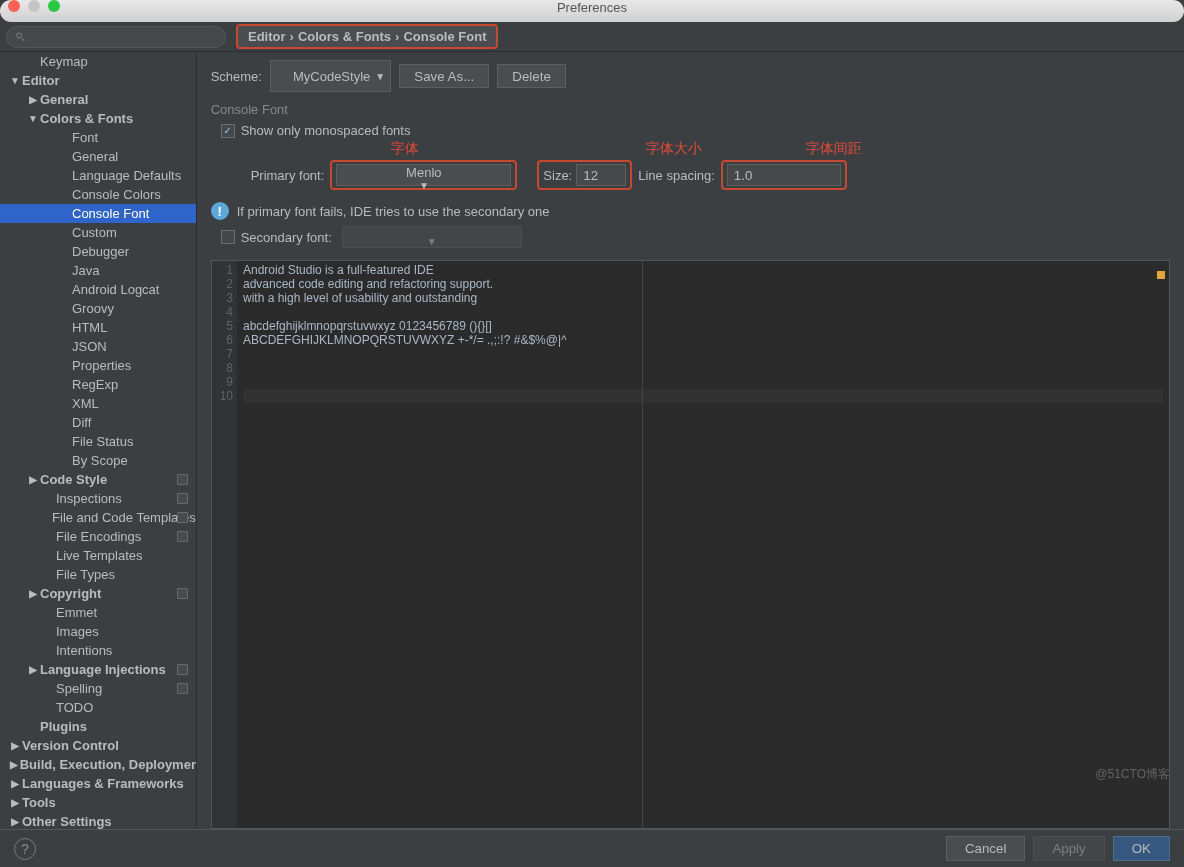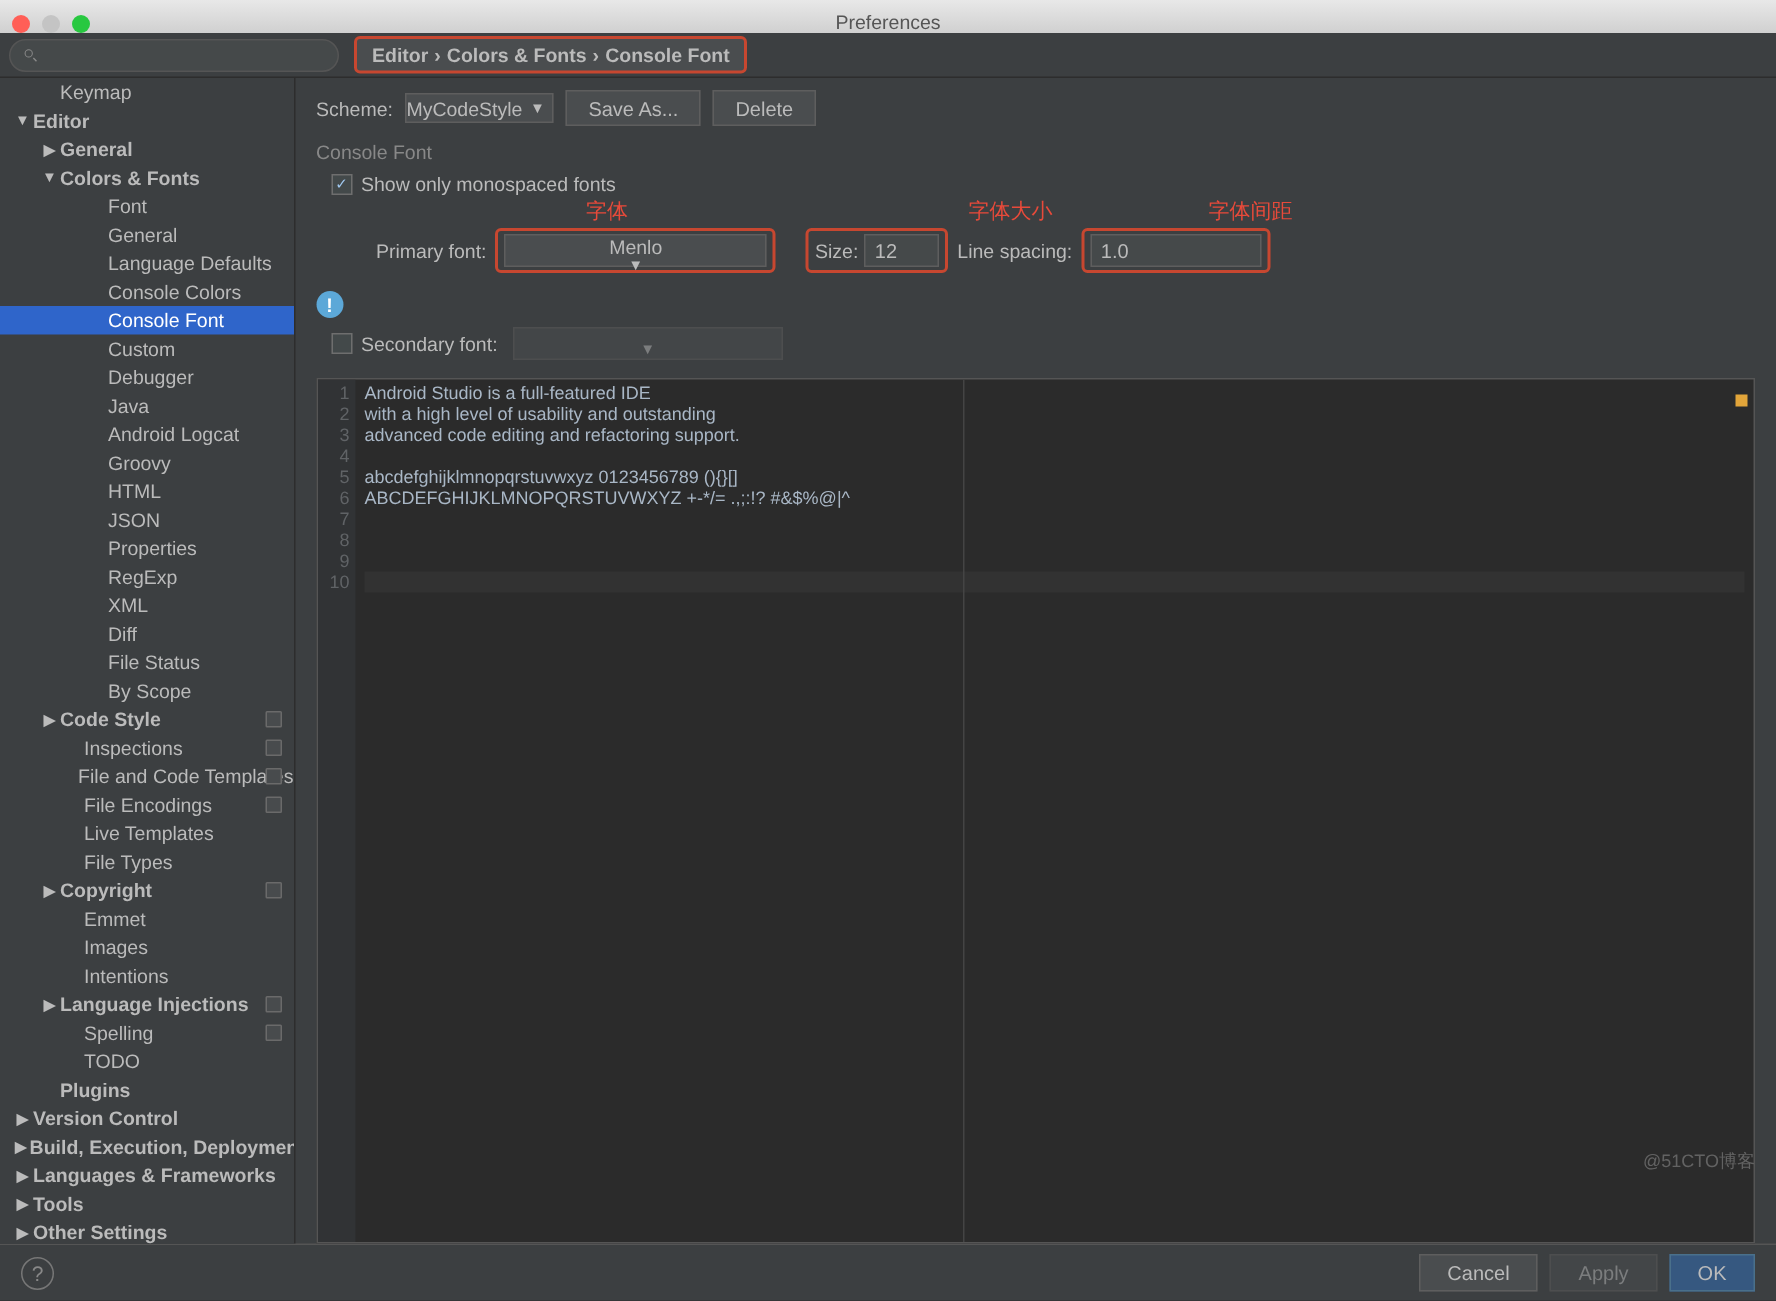--- a/index.html
+++ b/index.html
@@ -1,18 +1,18 @@
 <!DOCTYPE html>
 <html><head>
 <meta charset="utf-8">
 <style>
 * { margin: 0; padding: 0; box-sizing: border-box; font-family: -apple-system, "Helvetica Neue", Arial, sans-serif; }
 body { background: #3c3f41; color: #bbbbbb; font-size: 13px; width: 1184px; height: 867px; overflow: hidden; }
 
-.titlebar { height: 22px; background: linear-gradient(#e8e8e8, #d0d0d0); display: flex; align-items: flex-end; padding: 0 8px; position: relative; }
+.titlebar { height: 22px; background: linear-gradient(#e8e8e8, #d0d0d0); display: flex; align-items: flex-start; padding: 0 8px; position: relative; border-radius: 11px; }
 .traffic { display: flex; gap: 8px; }
 .dot { width: 12px; height: 12px; border-radius: 50%; }
 .dot.red { background: #ff5f57; }
 .dot.yel { background: #c4c4c4; }
 .dot.grn { background: #28c840; }
 .titlebar .title { position: absolute; left: 0; right: 0; text-align: center; color: #555; font-size: 13px; }
 
 .toolbar { height: 30px; background: #3c3f41; border-bottom: 1px solid #2d2d2d; display: flex; align-items: center; padding: 0 6px; gap: 10px; }
 .search { width: 220px; height: 22px; background: #45494a; border: 1px solid #555; border-radius: 11px; display: flex; align-items: center; padding: 0 8px; gap: 5px; }
 .search svg { width: 12px; height: 12px; fill: #888; }
@@ -26,21 +26,21 @@
 .tree-item.sel { background: #2f65ca; color: #fff; }
 .disclosure { display: inline-block; width: 10px; text-align: center; margin-right: 2px; font-size: 10px; color: #bbbbbb; }
 .indent1 { padding-left: 28px; }
 .indent2 { padding-left: 44px; }
 .indent3 { padding-left: 60px; }
 .copy-icon { position: absolute; right: 8px; width: 11px; height: 11px; border: 1px solid #6a6a6a; background: #484b4d; border-radius: 1px; }
 
 .content { flex: 1; display: flex; flex-direction: column; padding: 8px 14px 0 14px; position: relative; }
 .scheme-row { display: flex; align-items: center; gap: 8px; margin-bottom: 10px; }
 .label { color: #bbbbbb; }
-.select { background: #4a4d4f; border: 1px solid #5e5e5e; color: #bbbbbb; padding: 2px 20px 2px 0; position: relative; display: inline-flex; align-items: center; height: 20px; }
+.select { background: #4a4d4f; border: 1px solid #5e5e5e; color: #bbbbbb; padding: 2px 20px 2px 22px; position: relative; display: inline-flex; align-items: center; height: 32px; }
 .select .arrow { position: absolute; right: 5px; font-size: 10px; }
 .btn { background: #4a4d4f; border: 1px solid #5e5e5e; color: #bbbbbb; padding: 3px 14px; cursor: pointer; height: 24px; }
 .section-label { color: #888; margin-bottom: 6px; }
 
 .form-row { display: flex; align-items: center; gap: 6px; margin-bottom: 6px; position: relative; }
 .checkbox { width: 14px; height: 14px; background: #43494a; border: 1px solid #6e6e6e; display: inline-flex; align-items: center; justify-content: center; font-size: 10px; color: #a0c8ef; }
 .red-annot { color: #e84a3a; font-size: 14px; font-weight: normal; position: absolute; }
 .ann1 { left: 140px; top: -20px; }
 .ann2 { left: 355px; top: -20px; margin-left: 40px; }
 .ann3 { left: 555px; top: -20px; }
@@ -308,20 +308,21 @@
       </div>
 
       <span class="label" style="">Line spacing:</span>
       <div class="red-box">
         <input class="txt-input" style="width: 114px;" value="1.0">
       </div>
     </div>
 
     <div class="info-row">
       <div class="info-icon">!</div>
+      <span>If primary font fails, IDE tries to use the secondary one</span>
     </div>
 
     <div class="form-row" style="margin-left:10px;">
       <span class="checkbox"></span>
       <span class="label">Secondary font:</span>
       <div class="font-select" style="opacity:0.5; margin-left:4px;">
         <span></span>
           <span style="font-size:10px;">▼</span>
       </div>
     </div>
@@ -332,21 +333,21 @@
           <div>2</div>
           <div>3</div>
           <div>4</div>
           <div>5</div>
           <div>6</div>
           <div>7</div>
           <div>8</div>
           <div>9</div>
           <div>10</div>
         </div>
-      <div class="code" id="code"><div>Android Studio is a full-featured IDE</div><div>with a high level of usability and outstanding</div><div>advanced code editing and refactoring support.</div><div> </div><div>abcdefghijklmnopqrstuvwxyz 0123456789 (){}[]</div><div>ABCDEFGHIJKLMNOPQRSTUVWXYZ +-*/= .,;:!? #&amp;$%@|^</div><div> </div><div> </div><div> </div><div class="cursor-line"> </div></div>
+      <div class="code" id="code"><div>Android Studio is a full-featured IDE</div><div>advanced code editing and refactoring support.</div><div>with a high level of usability and outstanding</div><div> </div><div>abcdefghijklmnopqrstuvwxyz 0123456789 (){}[]</div><div>ABCDEFGHIJKLMNOPQRSTUVWXYZ +-*/= .,;:!? #&amp;$%@|^</div><div> </div><div> </div><div> </div><div class="cursor-line"> </div></div>
       <div class="vert-split"></div>
       <div class="marker"></div>
     </div>
 
     <div class="watermark">@51CTO博客</div>
   </div>
 </div>
 
 <div class="footer">
   <div class="help">?</div>

